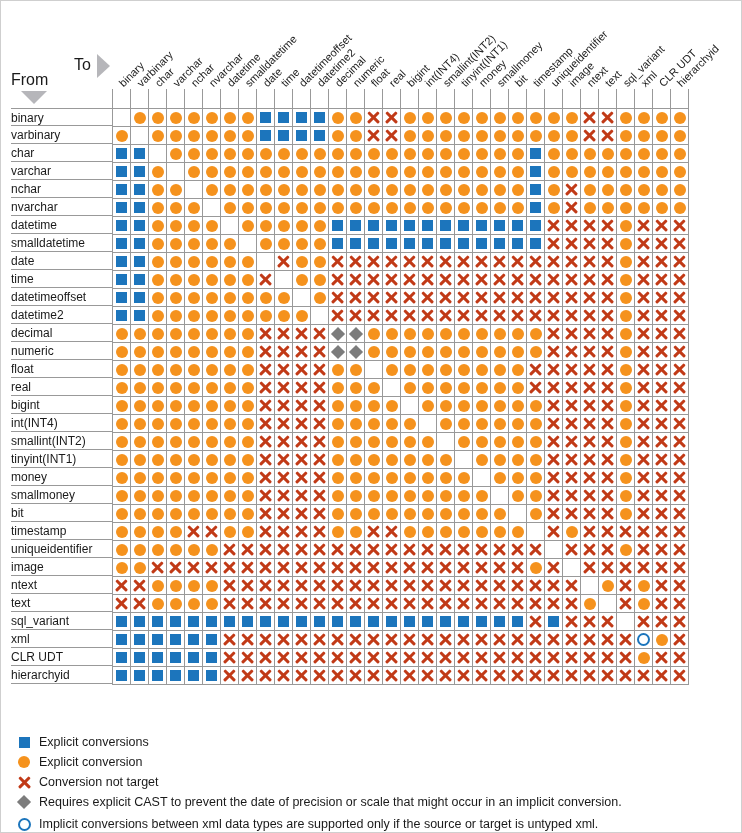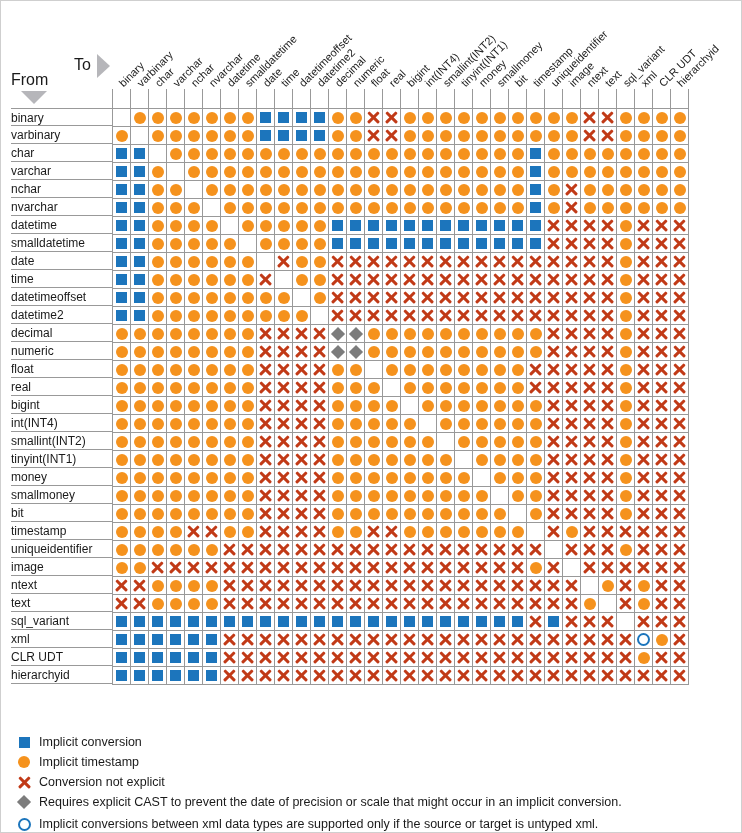--- a/index.html
+++ b/index.html
@@ -3174,33 +3174,33 @@
       </div>
       <div class="cell" style="left: 558px; top: 558px;">
         <div class="sym-x"></div>
       </div>
     </div>
   <div id="legend">
       <div class="legend-item" style="top: 731px;">
         <div class="legend-sym">
           <div class="sym-e"></div>
         </div>
-        <div class="legend-text">Implicit conversion</div>
+        <div class="legend-text">Explicit conversions</div>
       </div>
       <div class="legend-item" style="top: 751px;">
         <div class="legend-sym">
           <div class="sym-i"></div>
         </div>
-        <div class="legend-text">Implicit timestamp</div>
+        <div class="legend-text">Explicit conversion</div>
       </div>
       <div class="legend-item" style="top: 771px;">
         <div class="legend-sym">
           <div class="sym-x"></div>
         </div>
-        <div class="legend-text">Conversion not explicit</div>
+        <div class="legend-text">Conversion not target</div>
       </div>
       <div class="legend-item" style="top: 791px;">
         <div class="legend-sym">
           <div class="sym-d"></div>
         </div>
         <div class="legend-text">Requires explicit CAST to prevent the date of precision or scale that might occur in an implicit conversion.</div>
       </div>
       <div class="legend-item" style="top: 813px;">
         <div class="legend-sym">
           <div class="sym-o"></div>

